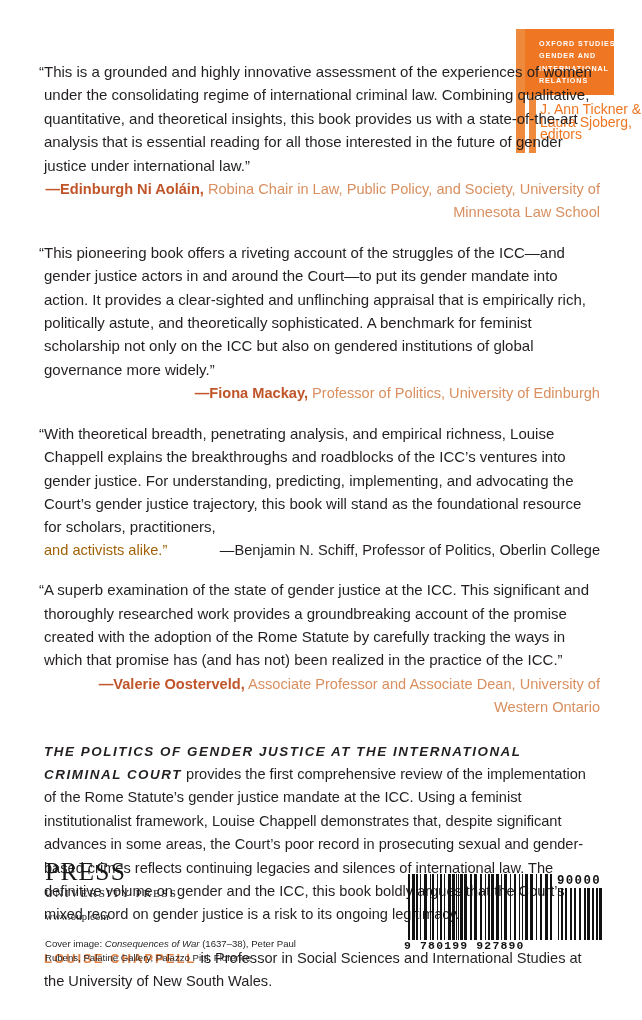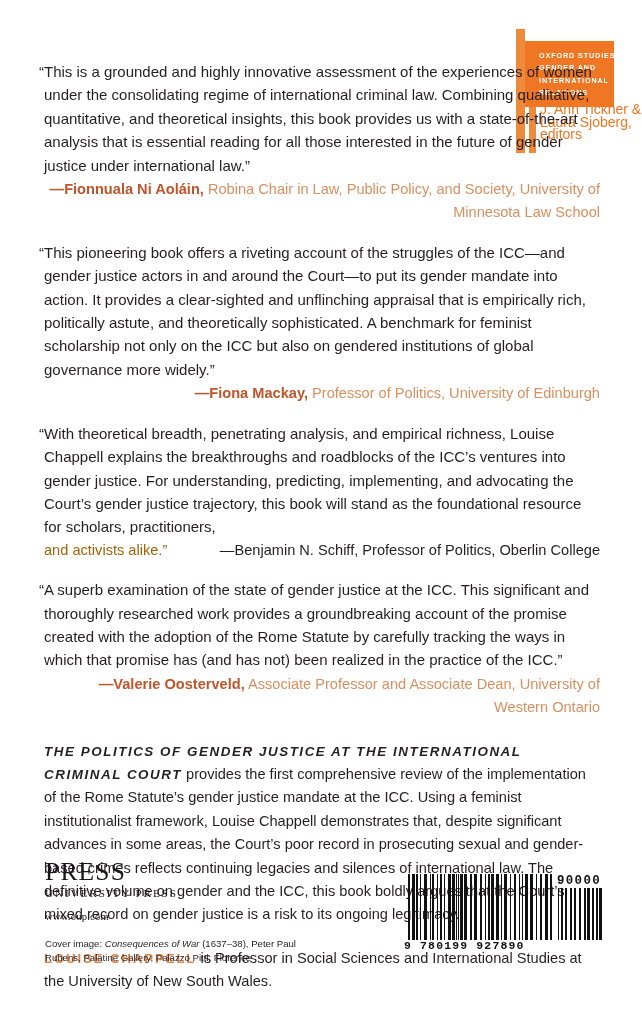--- a/index.html
+++ b/index.html
@@ -42,21 +42,21 @@
     position: absolute;
     left: 13px;
     top: 64px;
     width: 7px;
     height: 60px;
     background: #ef8a3c;
   }
   .series-badge .block {
     position: absolute;
     left: 9px;
-    top: 12px;
+    top: 0;
     width: 89px;
     height: 66px;
     background: #ef7622;
   }
   .series-badge .block-inner {
     position: absolute;
     left: 14px;
     top: 9px;
     right: 5px;
   }
@@ -290,21 +290,21 @@
       <div class="editor-line">Laura Sjoberg,</div>
       <div class="editor-line">editors</div>
     </div>
   </div>
 
   <div class="content">
 
     <div class="blurb">
       <p class="quote">“This is a grounded and highly innovative assessment of the experiences of women under the consolidating regime of international criminal law. Combining qualitative, quantitative, and theoretical insights, this book provides us with a state-of-the-art analysis that is essential reading for all those interested in the future of gender justice under international law.”</p>
       <div class="attrib">
-        <span class="who">—Fionnuala Ni Aoláin,</span>
+        <span class="who">—Edinburgh Ni Aoláin,</span>
         <span class="where">Robina Chair in Law, Public Policy, and Society, University of Minnesota Law School</span>
       </div>
     </div>
 
     <div class="blurb">
       <p class="quote">“This pioneering book offers a riveting account of the struggles of the ICC—and gender justice actors in and around the Court—to put its gender mandate into action. It provides a clear-sighted and unflinching appraisal that is empirically rich, politically astute, and theoretically sophisticated. A benchmark for feminist scholarship not only on the ICC but also on gendered institutions of global governance more widely.”</p>
       <div class="attrib">
         <span class="who">—Fiona Mackay,</span>
         <span class="where">Professor of Politics, University of Edinburgh</span>
       </div>

